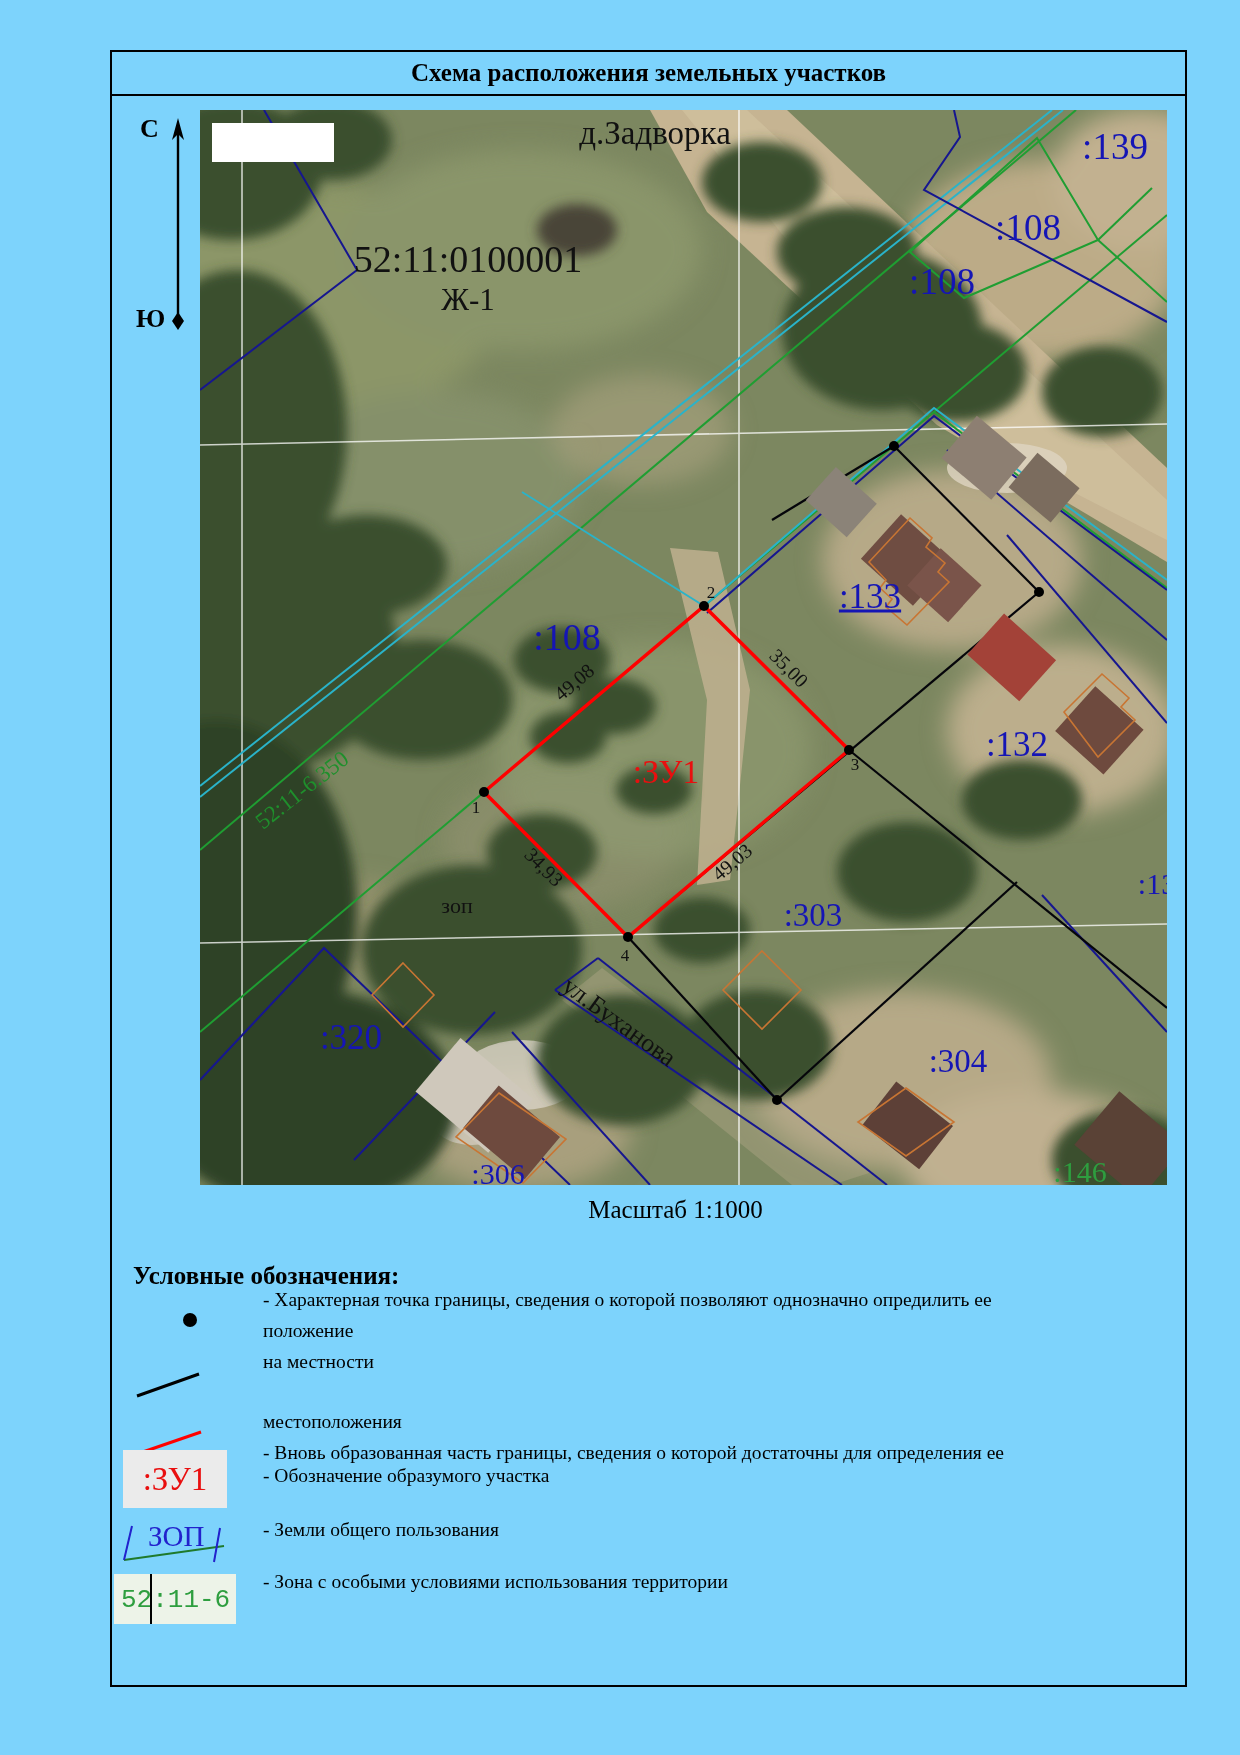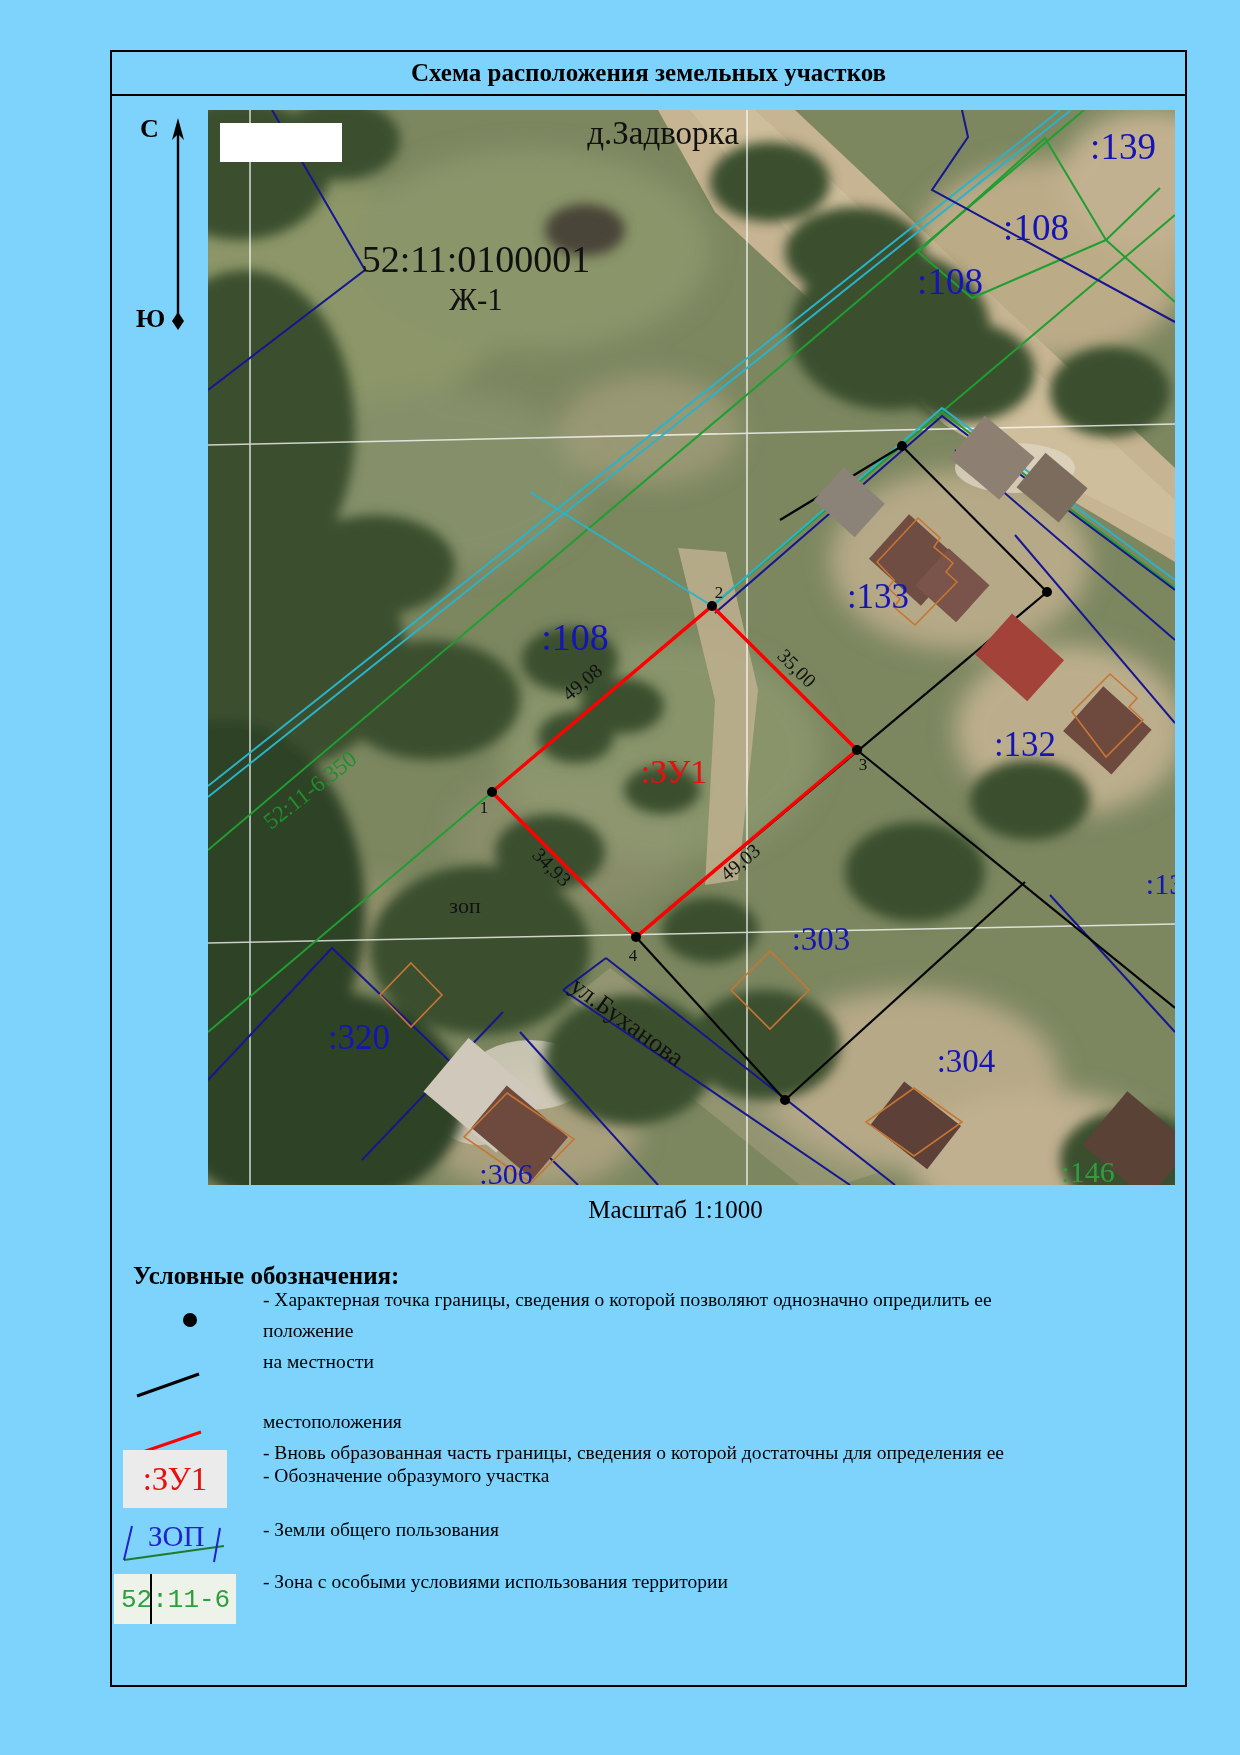--- a/index.html
+++ b/index.html
@@ -4,21 +4,21 @@
 <style>
   html,body{margin:0;padding:0;background:#fff;}
   #page{position:relative;width:1240px;height:1755px;background:#7dd3fc;
         font-family:"Liberation Serif","DejaVu Serif",serif;color:#000;overflow:hidden;}
   #frame{position:absolute;left:110px;top:50px;width:1073px;height:1633px;border:2px solid #000;}
   #titlebar{position:absolute;left:0;top:0;width:100%;height:42px;border-bottom:2px solid #000;
             display:flex;align-items:center;justify-content:center;font-weight:bold;font-size:25px;}
   
   .compass-letter{position:absolute;font-size:26px;font-weight:bold;}
   
-  #map{position:absolute;left:208px;top:110px;width:967px;height:1075px;overflow:hidden;background:#7c8760;}
+  #map{position:absolute;left:200px;top:110px;width:967px;height:1075px;overflow:hidden;background:#7c8760;}
   #map svg{position:absolute;left:0;top:0;}
   .maplabel{position:absolute;white-space:nowrap;transform:translate(-50%,-50%);line-height:1;}
   .blk{color:#111;}
   .blue{color:#1515b5;}
   .red{color:#e90f0f;}
   .grn{color:#2e9e3f;}
   .dkgrn{color:#1f8f2c;}
   
   #scaleline{position:absolute;left:192px;top:1196px;width:967px;text-align:center;font-size:25px;}
   #legend-header{position:absolute;left:133px;top:1244px;font-size:25px;font-weight:bold;margin-top:18px;}
@@ -202,23 +202,23 @@
       <rect x="210" y="123" width="122" height="39" fill="#ffffff"></rect>
     </svg>
 
     <div class="maplabel blk" style="left:455px;top:23px;font-size:33px;">д.Задворка</div>
     <div class="maplabel blk" style="left:268px;top:149px;font-size:38px;">52:11:0100001</div>
     <div class="maplabel blk" style="left:268px;top:189px;font-size:31px;">Ж-1</div>
     <div class="maplabel blue" style="left:915px;top:36px;font-size:37px;">:139</div>
     <div class="maplabel blue" style="left:828px;top:117px;font-size:37px;">:108</div>
     <div class="maplabel blue" style="left:742px;top:171px;font-size:37px;">:108</div>
     <div class="maplabel blue" style="left:367px;top:527px;font-size:38px;">:108</div>
-    <div class="maplabel blue" style="left:670px;top:486px;font-size:35px;">:133</div>
+    <div class="maplabel blue" style="left:670px;top:486px;font-size:35px;text-decoration:underline;">:133</div>
     <div class="maplabel blue" style="left:817px;top:634px;font-size:35px;">:132</div>
-    <div class="maplabel blue" style="left:613px;top:805px;font-size:33px;margin-top:24px;">:303</div>
+    <div class="maplabel blue" style="left:613px;top:805px;font-size:33px;">:303</div>
     <div class="maplabel blue" style="left:758px;top:951px;font-size:33px;">:304</div>
     <div class="maplabel blue" style="left:151px;top:927px;font-size:35px;">:320</div>
     <div class="maplabel blue" style="left:298px;top:1064px;font-size:30px;">:306</div>
     <div class="maplabel grn" style="left:880px;top:1062px;font-size:30px;">:146</div>
     <div class="maplabel blue" style="left:957px;top:774px;font-size:30px;">:13</div>
     <div class="maplabel red" style="left:466px;top:662px;font-size:34px;">:ЗУ1</div>
     <div class="maplabel blk" style="left:257px;top:796px;font-size:22px;">зоп</div>
     <div class="maplabel blk" style="left:419px;top:912px;font-size:26px;transform:translate(-50%,-50%) rotate(36deg);">ул.Буханова</div>
     <div class="maplabel dkgrn" style="left:102px;top:680px;font-size:23px;transform:translate(-50%,-50%) rotate(-38deg);">52:11-6.350</div>
     <div class="maplabel blk" style="left:374px;top:572px;font-size:20px;transform:translate(-50%,-50%) rotate(-40deg);">49,08</div>

